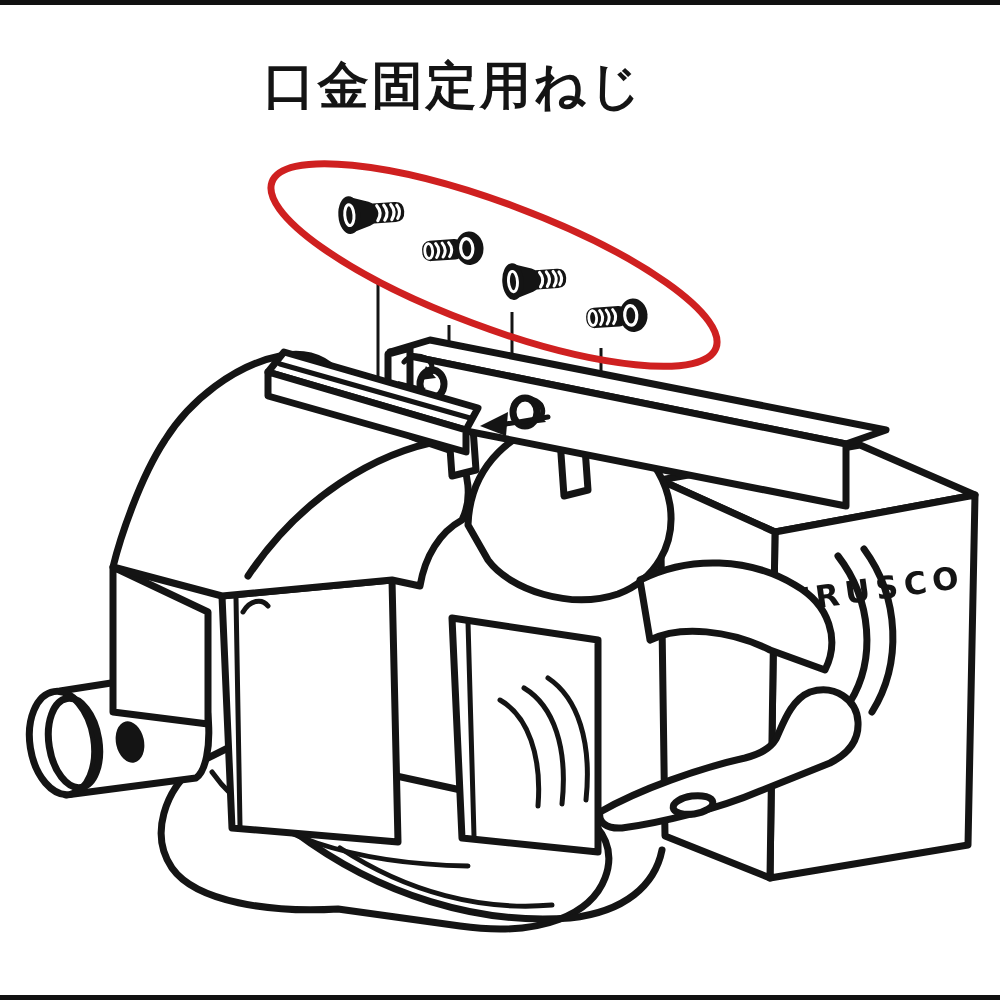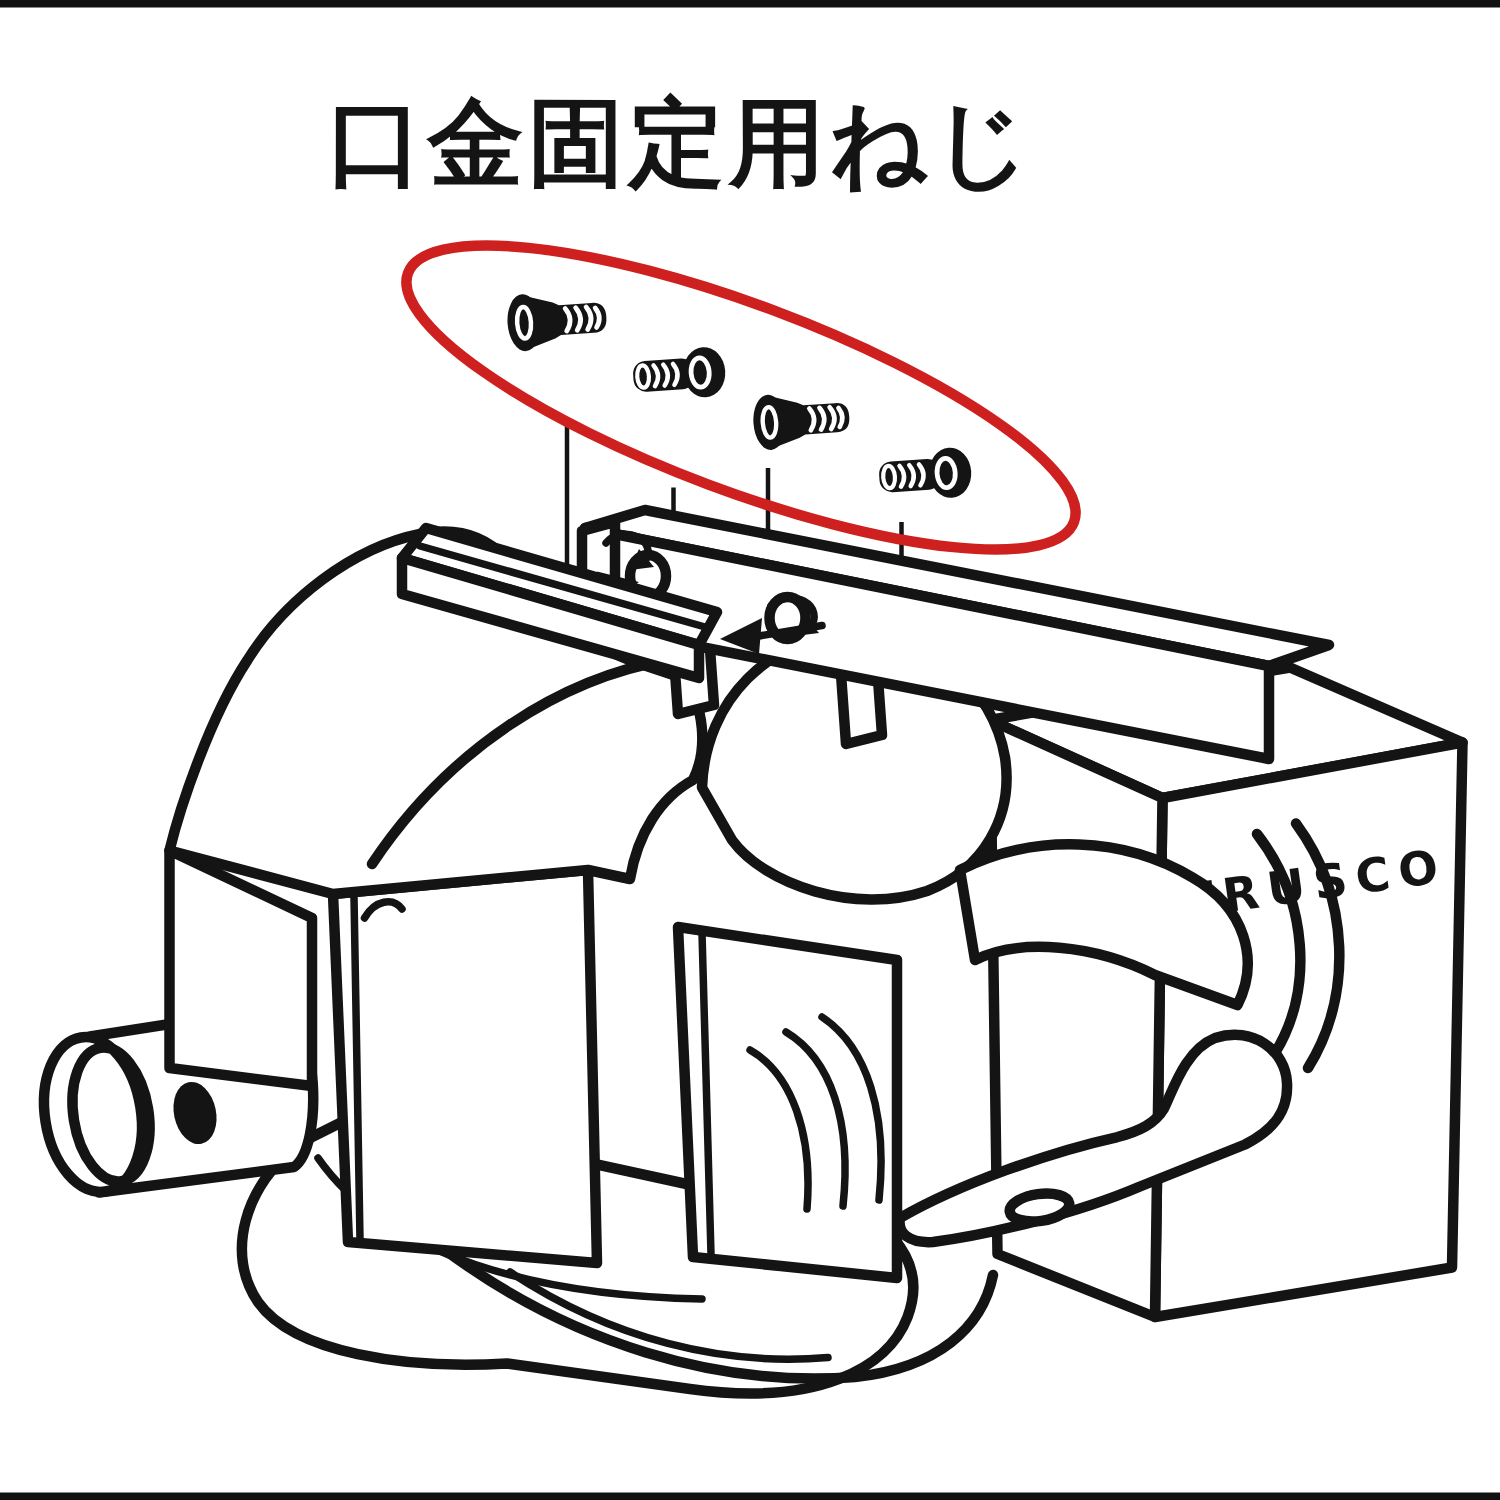--- a/index.html
+++ b/index.html
@@ -8,21 +8,21 @@
     background:#ffffff;overflow:hidden;
     font-family:"Liberation Sans","DejaVu Sans",sans-serif;
   }
   .edge-bar{position:absolute;left:0;width:1000px;height:5px;background:#111;}
   .edge-bar.top{top:0;}
   .edge-bar.bottom{bottom:0;}
   #title{
     position:absolute;top:52px;left:0;width:908px;
     text-align:center;
     font-family:"Liberation Serif","DejaVu Serif",serif;
-    font-size:64px;font-weight:600;letter-spacing:3px;color:#141414;
+    font-size:51px;font-weight:600;letter-spacing:3px;color:#141414;
     white-space:nowrap;
   }
   #drawing{position:absolute;left:0;top:0;width:1000px;height:1000px;}
   .stroke{fill:none;stroke:#141414;stroke-width:7;stroke-linecap:round;stroke-linejoin:round;}
   .fillw{fill:#ffffff;stroke:#141414;stroke-width:7;stroke-linejoin:round;}
   .thin{fill:none;stroke:#141414;stroke-width:3;}
   .detail{fill:none;stroke:#141414;stroke-width:5;stroke-linecap:round;}
   .solid{fill:#141414;stroke:none;}
   .threads{fill:none;stroke:#ffffff;stroke-width:3.2;stroke-linecap:round;}
   #logo-text{

